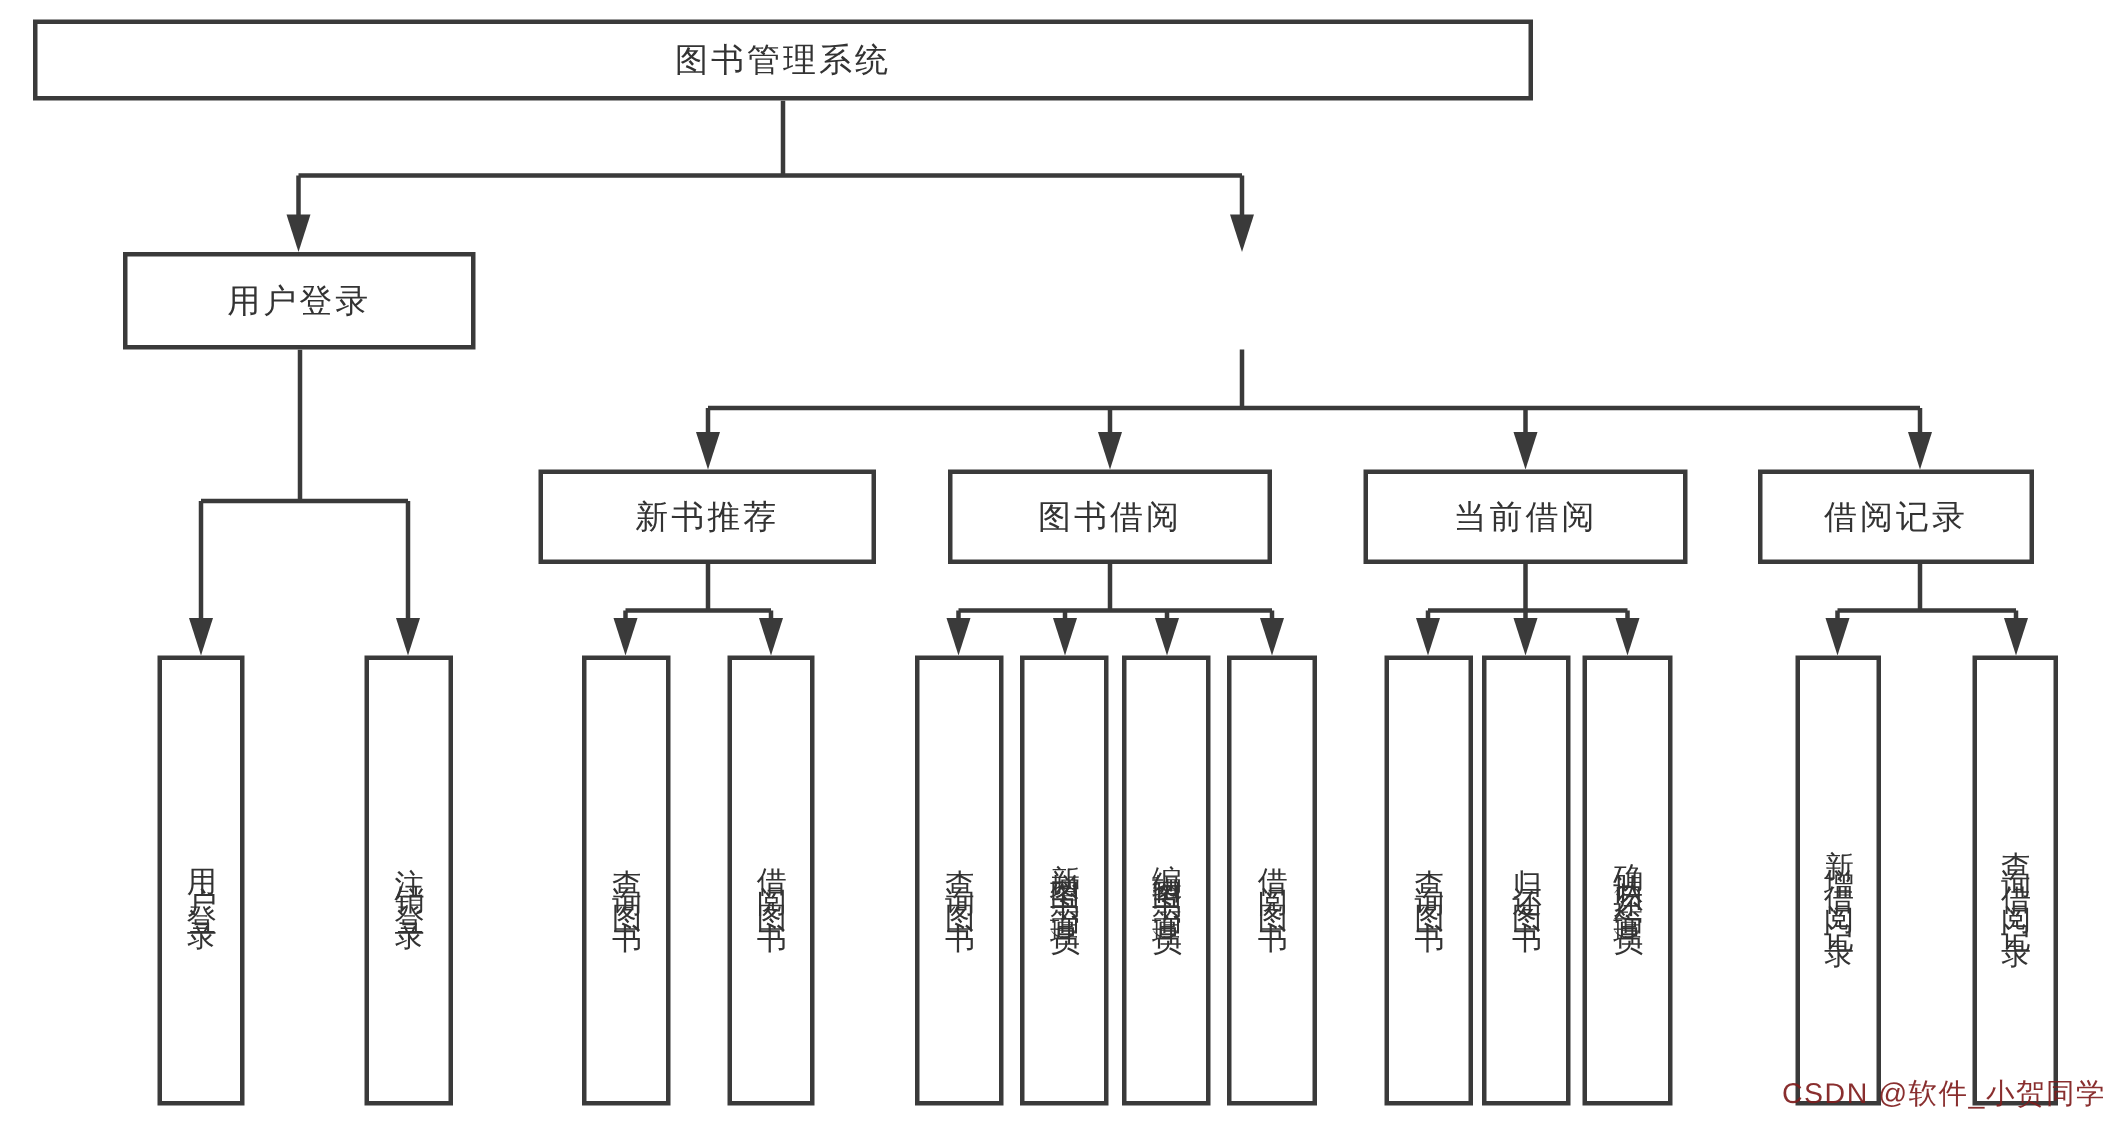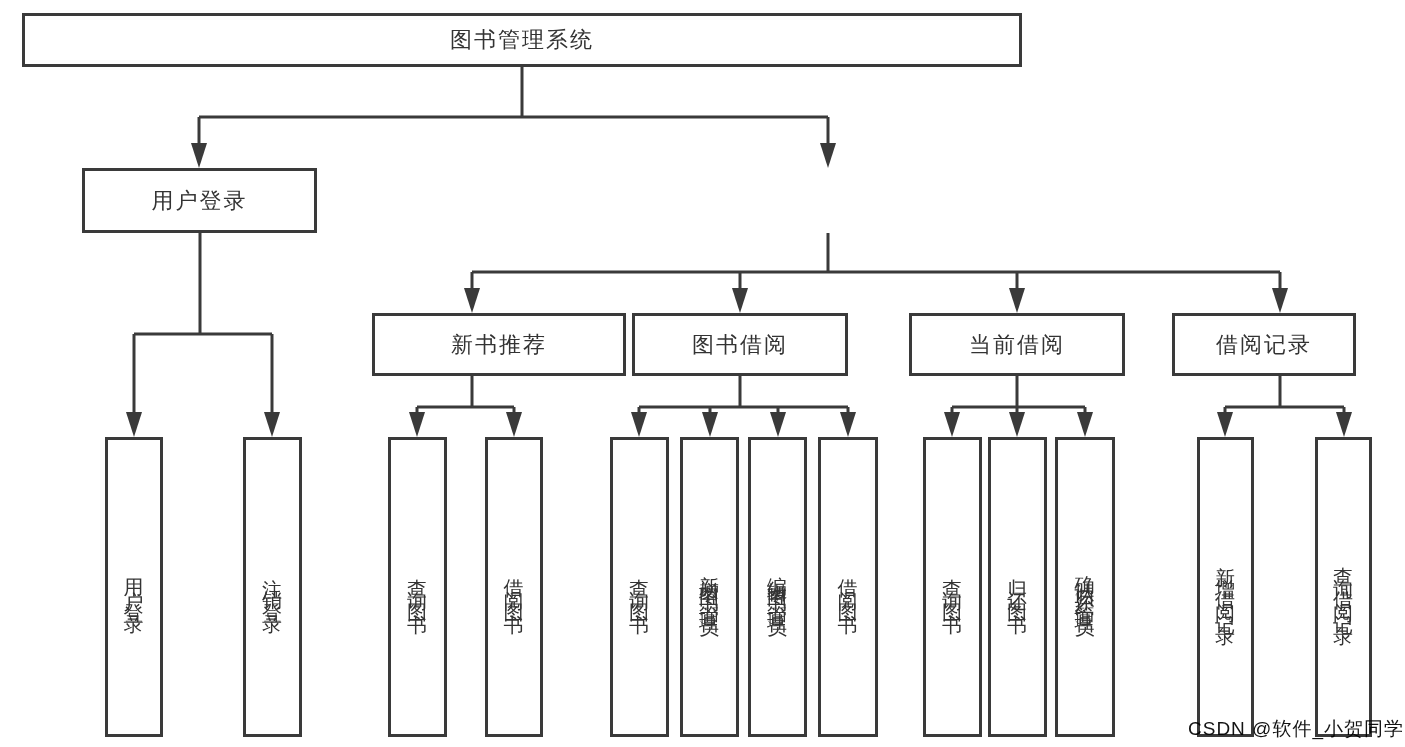--- a/index.html
+++ b/index.html
@@ -41,21 +41,21 @@
     letter-spacing: 12px;
     color: #333333;
     line-height: 1;
   }
   .watermark {
     position: absolute;
     left: 1188px;
     top: 716px;
     z-index: 3;
     font-size: 19px;
-    color: #000000;
+    color: #7f1d1d;
     opacity: 0.92;
     white-space: nowrap;
     letter-spacing: 1px;
   }
 </style>
 </head>
 <body>
 
 <div class="canvas">
 
@@ -110,21 +110,21 @@
   </svg>
 
   <div class="node" style="left:22px;top:13px;width:1000px;height:54px">
     <span class="hlabel">图书管理系统</span>
   </div>
 
   <div class="node" style="left:82px;top:168px;width:235px;height:65px">
     <span class="hlabel">用户登录</span>
   </div>
 
-  <div class="node" style="left:372px;top:313px;width:254px;height:63px">
+  <div class="node" style="left:359px;top:313px;width:225px;height:63px">
     <span class="hlabel">新书推荐</span>
   </div>
   <div class="node" style="left:632px;top:313px;width:216px;height:63px">
     <span class="hlabel">图书借阅</span>
   </div>
   <div class="node" style="left:909px;top:313px;width:216px;height:63px">
     <span class="hlabel">当前借阅</span>
   </div>
   <div class="node" style="left:1172px;top:313px;width:184px;height:63px">
     <span class="hlabel">借阅记录</span>

